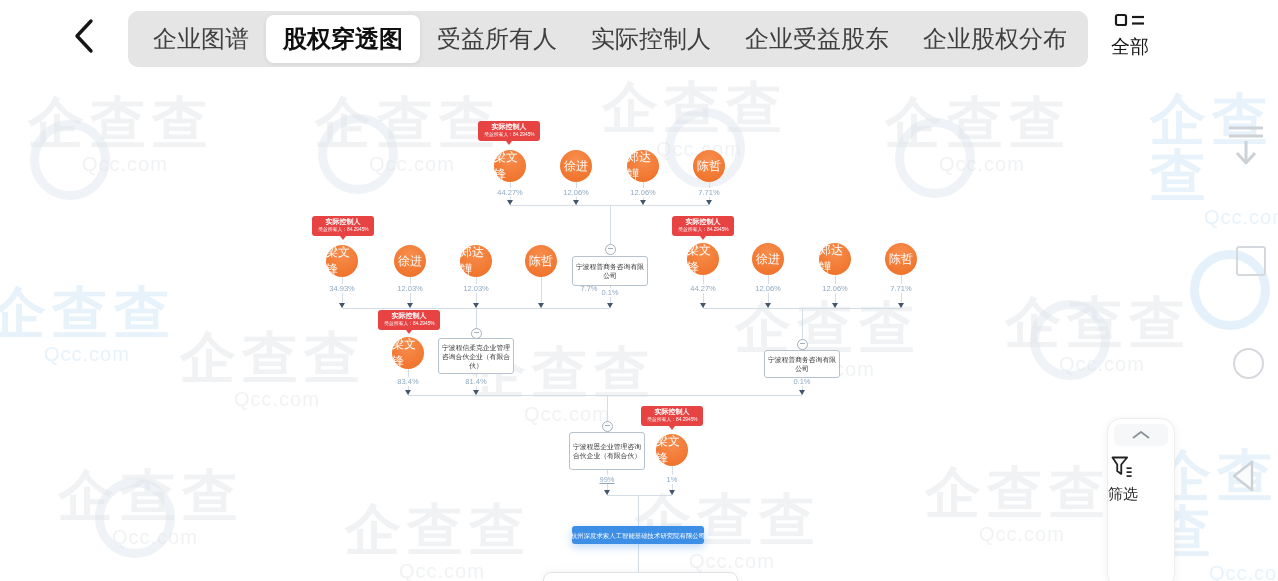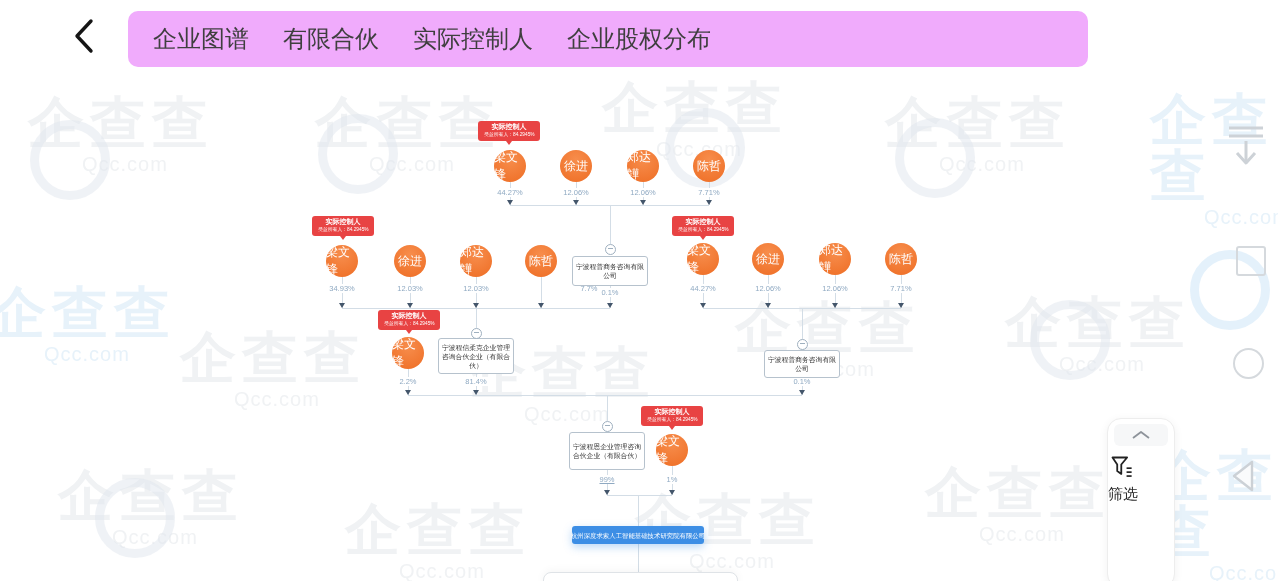--- a/index.html
+++ b/index.html
@@ -1,21 +1,21 @@
 <!DOCTYPE html>
 <html><head>
 <meta charset="utf-8">
 <style>
   html,body{margin:0;padding:0;background:#fff;}
   .screen{position:relative;width:1278px;height:581px;overflow:hidden;background:#fff;
           font-family:"Liberation Sans","DejaVu Sans",sans-serif;-webkit-font-smoothing:antialiased;}
   
   header{position:absolute;left:0;top:0;width:1278px;height:80px;background:#fff;z-index:20;}
   .back{position:absolute;left:70px;top:16px;width:30px;height:40px;cursor:pointer;}
-  .tabbar{position:absolute;left:128px;top:11px;width:960px;height:56px;background:#f0abfc;border-radius:10px;
+  .tabbar{position:absolute;left:128px;top:11px;width:960px;height:56px;background:#e5e5e5;border-radius:10px;
           display:flex;align-items:center;padding:0 8px;box-sizing:border-box;overflow:hidden;white-space:nowrap;}
   .tab{padding:0 17px;font-size:24px;color:#3f3f3f;line-height:48px;flex:0 0 auto;cursor:pointer;}
   .tab.active{background:#fff;border-radius:8px;font-weight:700;color:#101010;box-shadow:0 1px 5px rgba(0,0,0,.08);}
   .allbtn{position:absolute;left:1098px;top:13px;width:64px;text-align:center;cursor:pointer;}
   .allbtn .lbl{display:block;font-size:19px;color:#141414;margin-top:2px;font-weight:500;}
   
   .canvas{position:absolute;left:0;top:0;width:1278px;height:581px;z-index:1;}
   .wm{position:absolute;z-index:0;pointer-events:none;color:#f0f2f4;}
   .wm .big{font-size:56px;font-weight:700;letter-spacing:6px;display:block;line-height:1;}
   .wm .small{font-size:20px;display:block;padding-left:54px;margin-top:2px;letter-spacing:1px;}
@@ -187,21 +187,21 @@
       <div class="pct" style="left: 709px; top: 188px;">7.71%</div>
       <div class="pct" style="left: 342px; top: 284px;">34.93%</div>
       <div class="pct" style="left: 410px; top: 284px;">12.03%</div>
       <div class="pct" style="left: 476px; top: 284px;">12.03%</div>
       <div class="pct" style="left: 541px; top: 284px; margin-left: 48px;">7.7%</div>
       <div class="pct" style="left: 703px; top: 284px;">44.27%</div>
       <div class="pct" style="left: 768px; top: 284px;">12.06%</div>
       <div class="pct" style="left: 835px; top: 284px;">12.06%</div>
       <div class="pct" style="left: 901px; top: 284px;">7.71%</div>
       <div class="pct" style="left: 610px; top: 288px;">0.1%</div>
-      <div class="pct" style="left: 408px; top: 377px;">2.2%</div>
+      <div class="pct" style="left: 408px; top: 377px;">83.4%</div>
       <div class="pct" style="left: 476px; top: 377px;">81.4%</div>
       <div class="pct" style="left: 802px; top: 377px;">0.1%</div>
       <div class="pct" style="left: 607px; top: 475px; text-decoration: underline;">99%</div>
       <div class="pct" style="left: 672px; top: 475px;">1%</div>
       <div class="tag" style="left: 509px; top: 121px;">
         <span class="t1">实际控制人</span>
         <span class="t2">受益所有人：84.2945%</span>
       </div>
       <div class="tag" style="left: 343px; top: 216px;">
         <span class="t1">实际控制人</span>
@@ -241,24 +241,34 @@
     </div>
 
   <header>
     <div class="back">
       <svg width="30" height="40" viewBox="0 0 30 40">
         <polyline points="21,5 7,20 21,35" fill="none" stroke="#151515" stroke-width="3.4" stroke-linecap="round" stroke-linejoin="round"></polyline>
       </svg>
     </div>
     <nav class="tabbar" id="tabbar">
         <div class="tab">企业图谱</div>
-        <div class="tab">有限合伙</div>
+        <div class="tab active">股权穿透图</div>
+        <div class="tab">受益所有人</div>
         <div class="tab">实际控制人</div>
+        <div class="tab">企业受益股东</div>
         <div class="tab">企业股权分布</div>
       </nav>
+    <div class="allbtn">
+      <svg width="32" height="15" viewBox="0 0 32 15">
+        <rect x="2" y="2" width="10" height="10" rx="1.5" fill="none" stroke="#1a1a1a" stroke-width="2.2"></rect>
+        <line x1="18" y1="4" x2="30" y2="4" stroke="#1a1a1a" stroke-width="2.2"></line>
+        <line x1="18" y1="10.5" x2="30" y2="10.5" stroke="#1a1a1a" stroke-width="2.2"></line>
+      </svg>
+      <span class="lbl">全部</span>
+    </div>
   </header>
 
   <div class="bottom-card"></div>
 
   <svg class="fainticon" style="left:1226px;top:124px;" width="40" height="44" viewBox="0 0 40 44">
     <line x1="3" y1="4" x2="37" y2="4" stroke="#cdd2d7" stroke-width="3"></line>
     <line x1="3" y1="12" x2="37" y2="12" stroke="#cdd2d7" stroke-width="3"></line>
     <line x1="20" y1="17" x2="20" y2="38" stroke="#cdd2d7" stroke-width="3"></line>
     <polyline points="11,29 20,39 29,29" fill="none" stroke="#cdd2d7" stroke-width="3" stroke-linejoin="round"></polyline>
   </svg>

